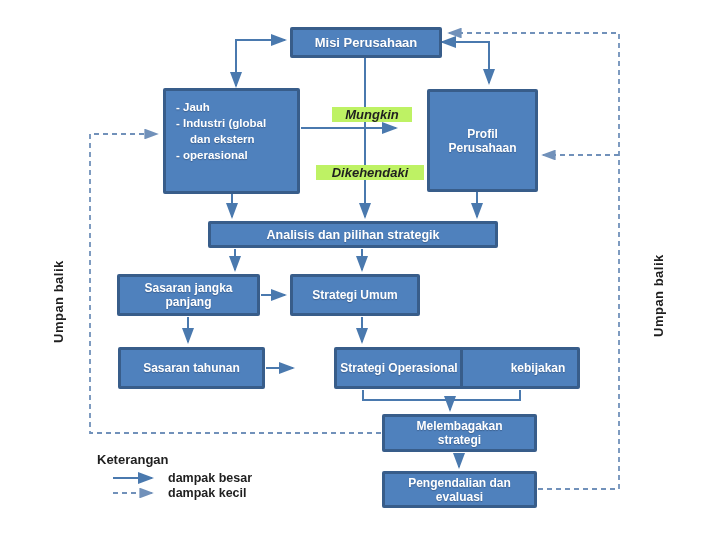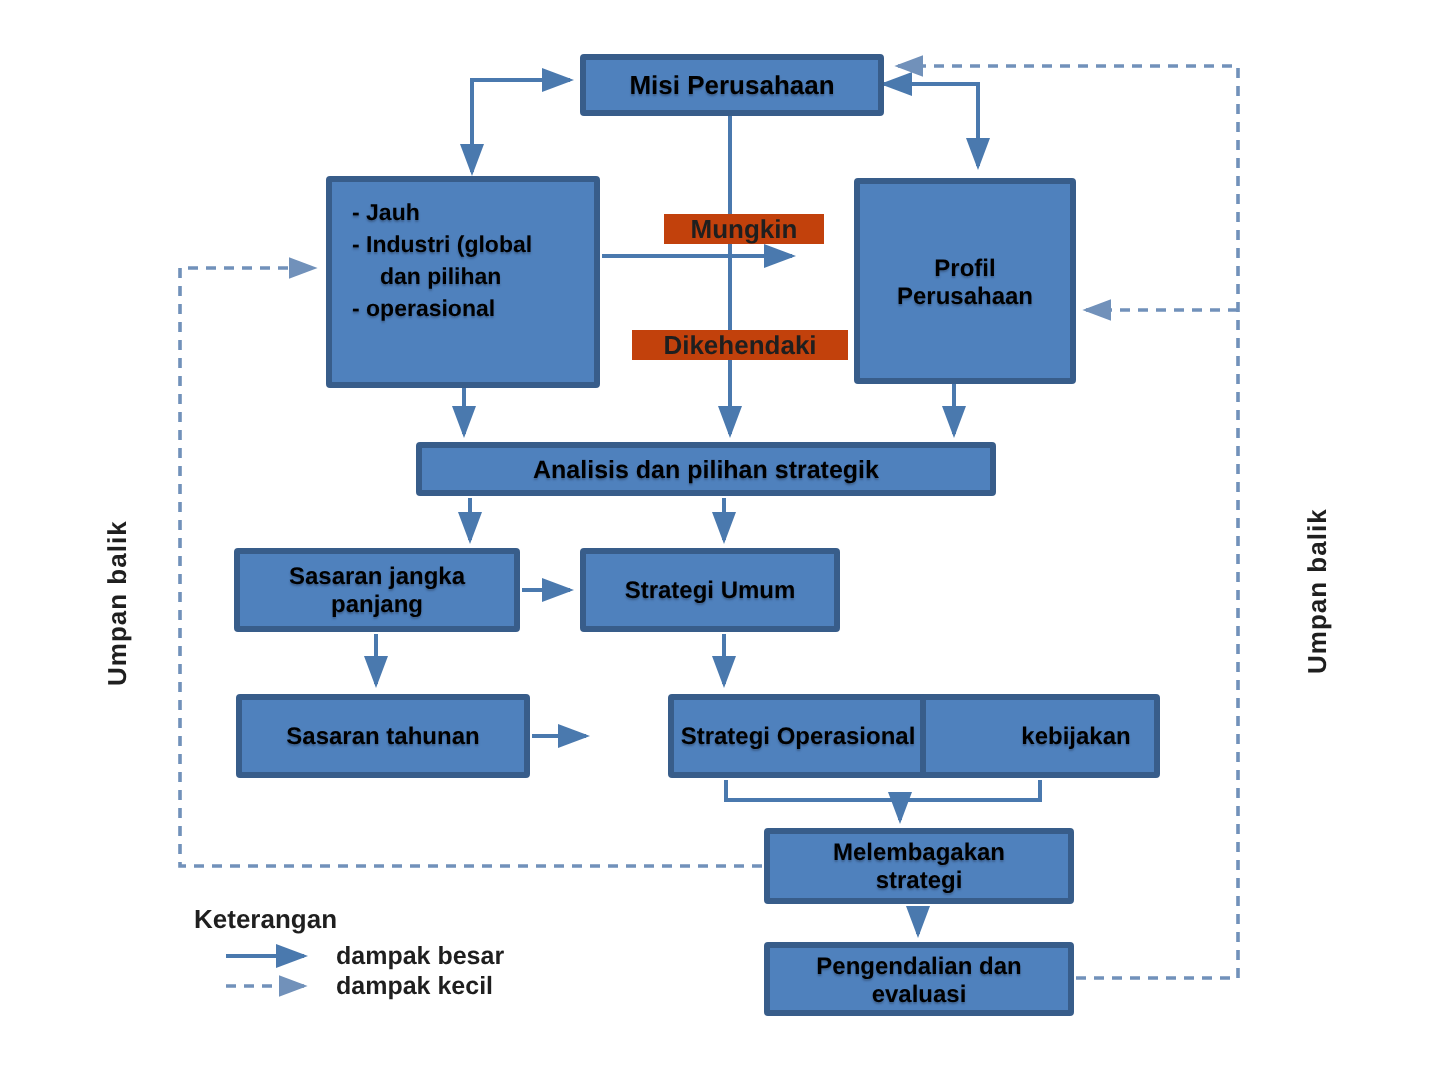--- a/index.html
+++ b/index.html
@@ -4,32 +4,32 @@
 <style>
   html,body{margin:0;padding:0;background:#fff;}
   .stage{
     position:relative;width:720px;height:540px;background:#ffffff;
     font-family:"Liberation Sans","DejaVu Sans",sans-serif;overflow:hidden;
   }
   svg.connectors{position:absolute;left:0;top:0;width:720px;height:540px;}
   .node{
     position:absolute;box-sizing:border-box;
     background:#4f81bd;border:3px solid #385d8a;border-radius:2px;
-    color:#000000;font-weight:bold;text-align:center;
+    color:#ffffff;font-weight:bold;text-align:center;
     display:flex;align-items:center;justify-content:center;
     font-size:12px;line-height:14px;
     text-shadow:0 1px 1px rgba(40,60,90,0.45);
   }
   .node.left-align{align-items:flex-start;justify-content:flex-start;text-align:left;}
   .lingkungan-inner{padding:8px 4px 0 7px;font-size:11.5px;line-height:16px;}
   .lingkungan-inner .bullet{padding-left:3px;}
   .lingkungan-inner .cont{padding-left:17px;}
   .flow-label{
     position:absolute;color:#1f1f1f;font-weight:bold;font-size:13px;
-    background:#c2410c;text-align:center;padding:0 2px;line-height:15px;
+    background:#bef264;text-align:center;padding:0 2px;line-height:15px;font-style:italic;
   }
   .vert-label{
     position:absolute;color:#1f1f1f;font-weight:bold;font-size:13px;
     writing-mode:vertical-rl;transform:rotate(180deg);
     text-align:center;letter-spacing:0.5px;
   }
   .legend-title{position:absolute;color:#1f1f1f;font-weight:bold;font-size:13px;}
   .legend-item-label{position:absolute;color:#1f1f1f;font-weight:bold;font-size:12.5px;}
 </style>
 </head>
@@ -78,21 +78,21 @@
 
   <div class="vert-label" style="left:51px;top:252px;height:100px;">Umpan balik</div>
   <div class="vert-label" style="left:651px;top:246px;height:100px;">Umpan balik</div>
 
   <div class="node" style="left:290px;top:27px;width:152px;height:31px;font-size:13px;">Misi Perusahaan</div>
 
   <div class="node left-align" style="left:163px;top:88px;width:137px;height:106px;">
     <div class="lingkungan-inner">
       <div class="bullet">- Jauh</div>
       <div class="bullet">- Industri (global</div>
-      <div class="cont">dan pilihan</div>
+      <div class="cont">dan ekstern</div>
       <div class="bullet">- operasional</div>
     </div>
   </div>
 
   <div class="node" style="left:427px;top:89px;width:111px;height:103px;padding:0 10px;">Profil Perusahaan</div>
 
   <div class="node" style="left:208px;top:221px;width:290px;height:27px;font-size:12.5px;">Analisis dan pilihan strategik</div>
 
   <div class="node" style="left:117px;top:274px;width:143px;height:42px;padding:0 14px;">Sasaran jangka panjang</div>
 

